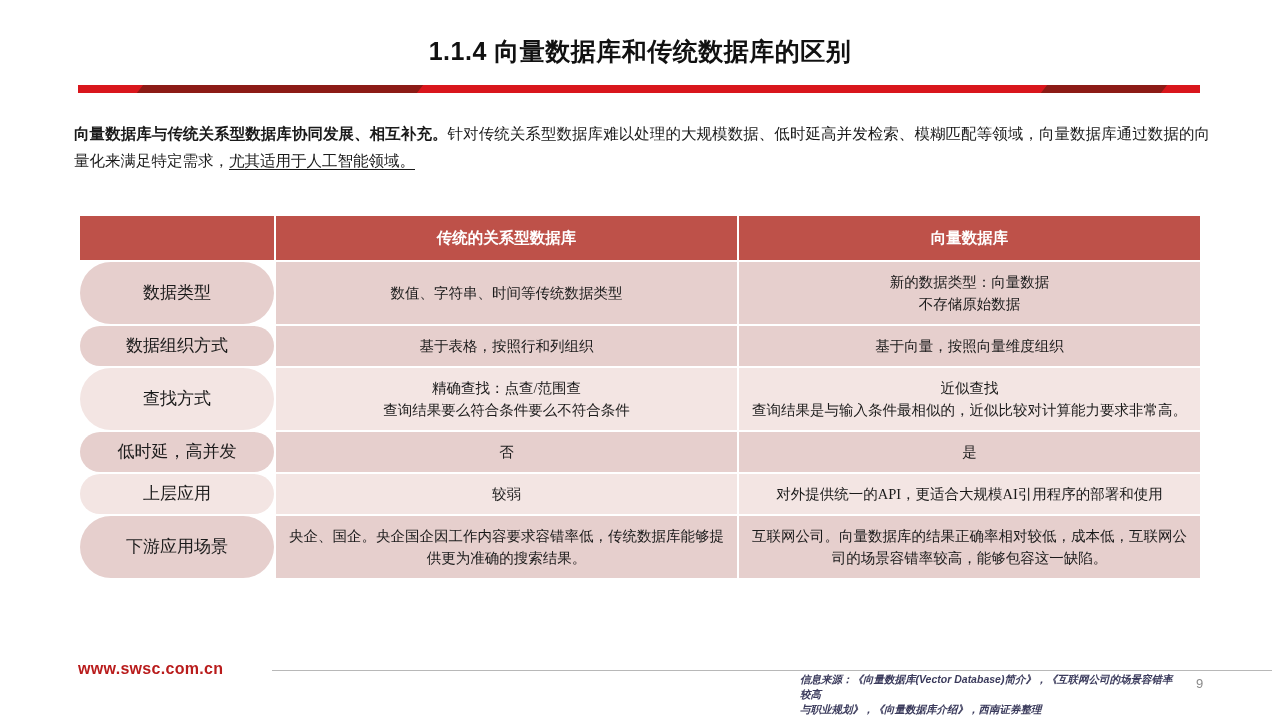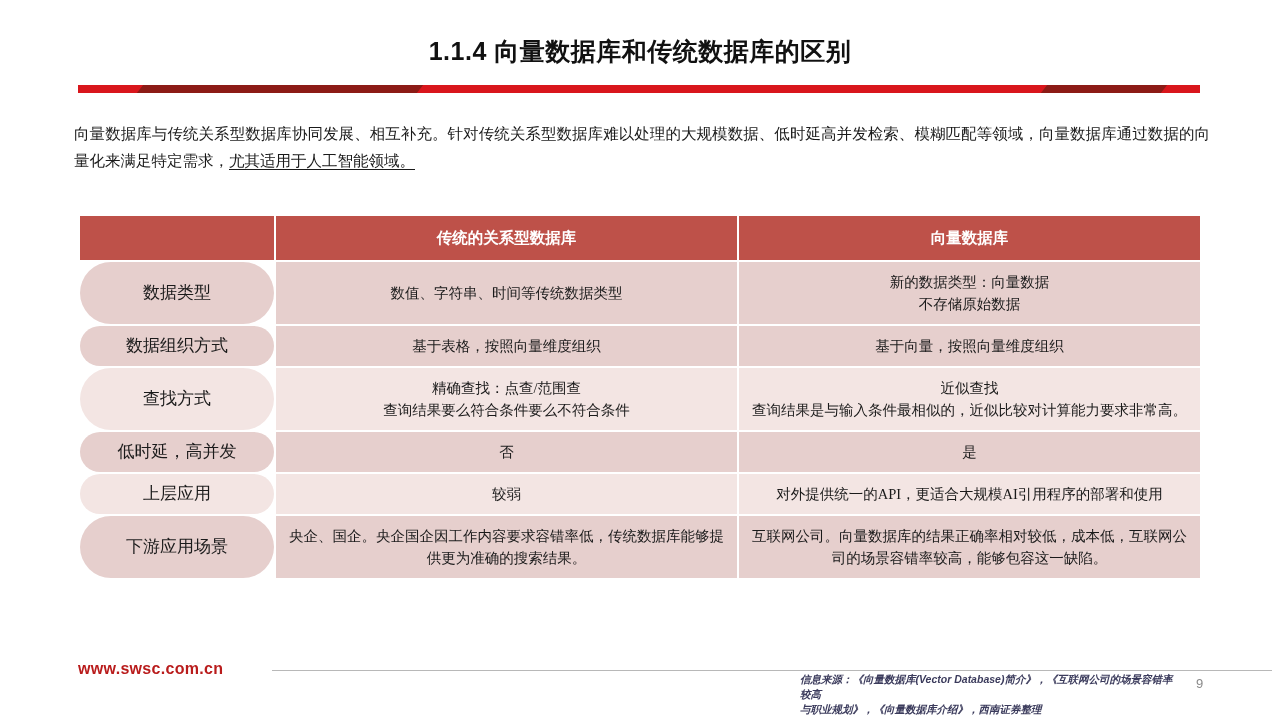--- a/index.html
+++ b/index.html
@@ -66,21 +66,21 @@
   .lead {
     position: absolute;
     left: 74px;
     top: 120px;
     width: 1136px;
     font-size: 15.5px;
     line-height: 27px;
     color: #1a1a1a;
     text-align: justify;
   }
-  .lead b { font-weight: normal; }
+  .lead b { font-weight: bold; }
   .lead u { text-decoration: underline; text-underline-offset: 3px; }
 
   
   .vtable {
     position: absolute;
     left: 78px;
     top: 214px;
     width: 1120px;
     border-collapse: separate;
     border-spacing: 2px 2px;
@@ -184,21 +184,21 @@
       </tr>
     </thead>
     <tbody id="table-body">
         <tr class="shade-a">
           <td class="label-cell">数据类型</td>
           <td>数值、字符串、时间等传统数据类型</td>
           <td>新的数据类型：向量数据<br>不存储原始数据</td>
         </tr>
         <tr class="shade-a">
           <td class="label-cell">数据组织方式</td>
-          <td>基于表格，按照向量维度组织</td>
+          <td>基于表格，按照行和列组织</td>
           <td>基于向量，按照向量维度组织</td>
         </tr>
         <tr class="shade-b">
           <td class="label-cell">查找方式</td>
           <td>精确查找：点查/范围查<br>查询结果要么符合条件要么不符合条件</td>
           <td>近似查找<br>查询结果是与输入条件最相似的，近似比较对计算能力要求非常高。</td>
         </tr>
         <tr class="shade-a">
           <td class="label-cell">低时延，高并发</td>
           <td>否</td>

